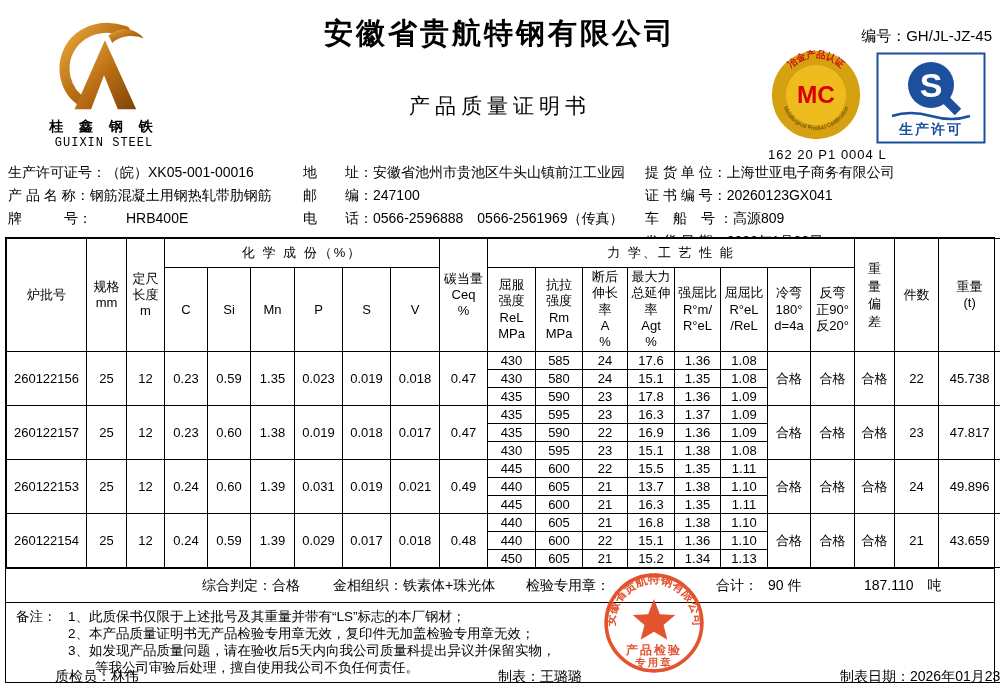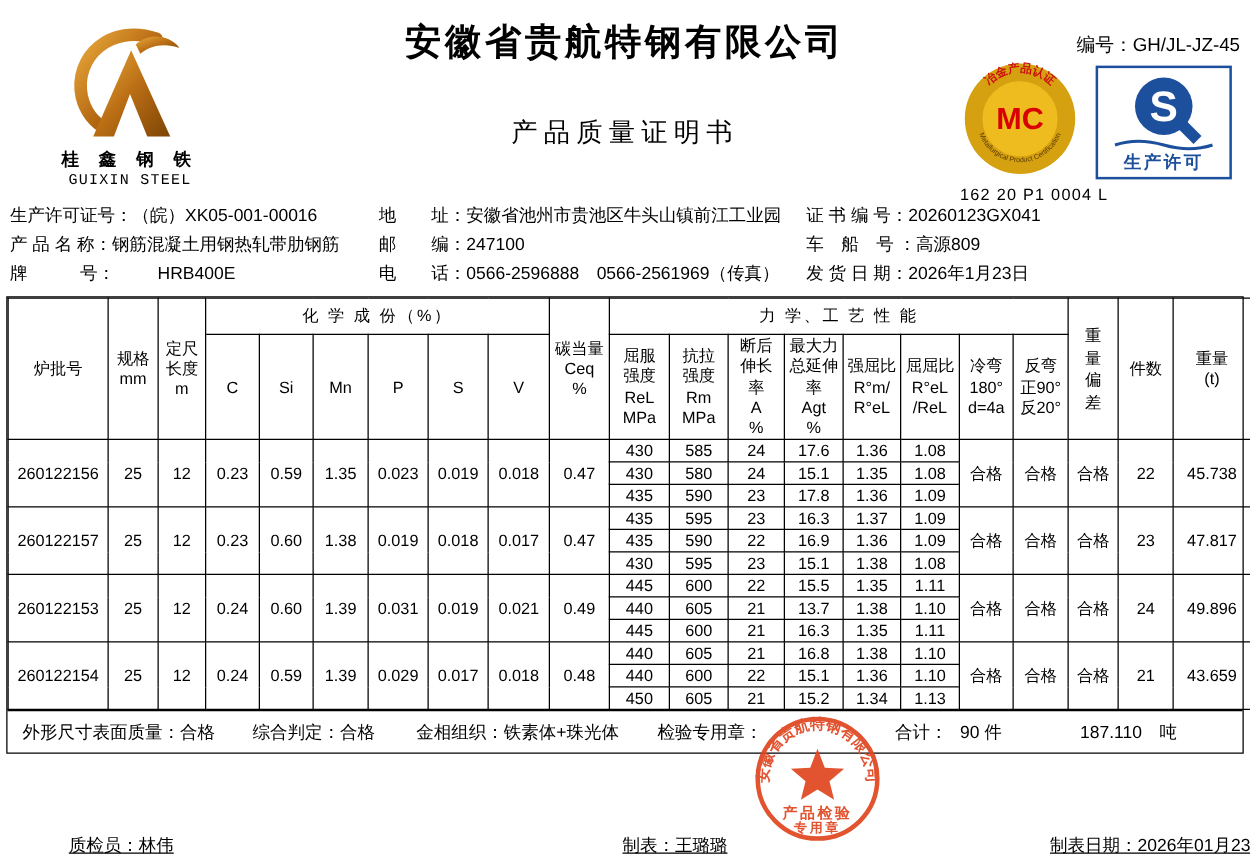--- a/index.html
+++ b/index.html
@@ -121,20 +121,21 @@
       <div class="line"><span class="lbl">生产许可证号：</span><span class="val">（皖）XK05-001-00016</span></div>
       <div class="line"><span class="lbl">产 品 名 称：</span><span class="val">钢筋混凝土用钢热轧带肋钢筋</span></div>
       <div class="line brand-line"><span class="lbl">牌　　　号：</span><span class="val">HRB400E</span></div>
     </div>
     <div class="col c2">
       <div class="line"><span class="lbl">地　　址：</span><span class="val">安徽省池州市贵池区牛头山镇前江工业园</span></div>
       <div class="line"><span class="lbl">邮　　编：</span><span class="val">247100</span></div>
       <div class="line"><span class="lbl">电　　话：</span><span class="val">0566-2596888　0566-2561969（传真）</span></div>
     </div>
     <div class="col c3">
+      <div class="line"><span class="lbl">提 货 单 位：</span><span class="val">上海世亚电子商务有限公司</span></div>
       <div class="line"><span class="lbl">证 书 编 号：</span><span class="val">20260123GX041</span></div>
       <div class="line"><span class="lbl">车　船　号 ：</span><span class="val">高源809</span></div>
       <div class="line"><span class="lbl">发 货 日 期：</span><span class="val">2026年1月23日</span></div>
     </div>
   </div>
 
   <div class="doc-body">
     <table class="cert">
       <colgroup>
         <col style="width:80px">
@@ -370,29 +371,37 @@
             <td>605</td>
             <td>21</td>
             <td>15.2</td>
             <td>1.34</td>
             <td>1.13</td>
           </tr>
         </tbody>
     </table>
 
     <div class="summary">
-      <span class="s-shape">外形尺寸表面质量：合格</span>
       <span class="s-overall">综合判定：合格</span>
       <span class="s-metal">金相组织：铁素体+珠光体</span>
       <span class="s-stamp">检验专用章：</span>
       <span class="s-total">合计：</span>
       <span class="s-pieces">90  件</span>
       <span class="s-weight">187.110　吨</span>
     </div>
 
+    <div class="remarks">
+      <span class="lbl">备注：</span>
+      <div class="items">
+        <div class="item">1、此质保书仅限于上述批号及其重量并带有“LS”标志的本厂钢材；</div>
+        <div class="item">2、本产品质量证明书无产品检验专用章无效，复印件无加盖检验专用章无效；</div>
+        <div class="item">3、如发现产品质量问题，请在验收后5天内向我公司质量科提出异议并保留实物，
+　　等我公司审验后处理，擅自使用我公司不负任何责任。</div>
+      </div>
+    </div>
   </div>
 
   <div class="signature">
     <span class="sig-inspector">质检员：林伟</span>
     <span class="sig-preparer">制表：王璐璐</span>
     <span class="sig-date">制表日期：2026年01月23日</span>
   </div>
 
   <svg class="stamp" width="104" height="104" viewBox="0 0 100 100">
     <circle cx="50" cy="50" r="46" fill="none" stroke="#e0451f" stroke-width="3.5"></circle>

